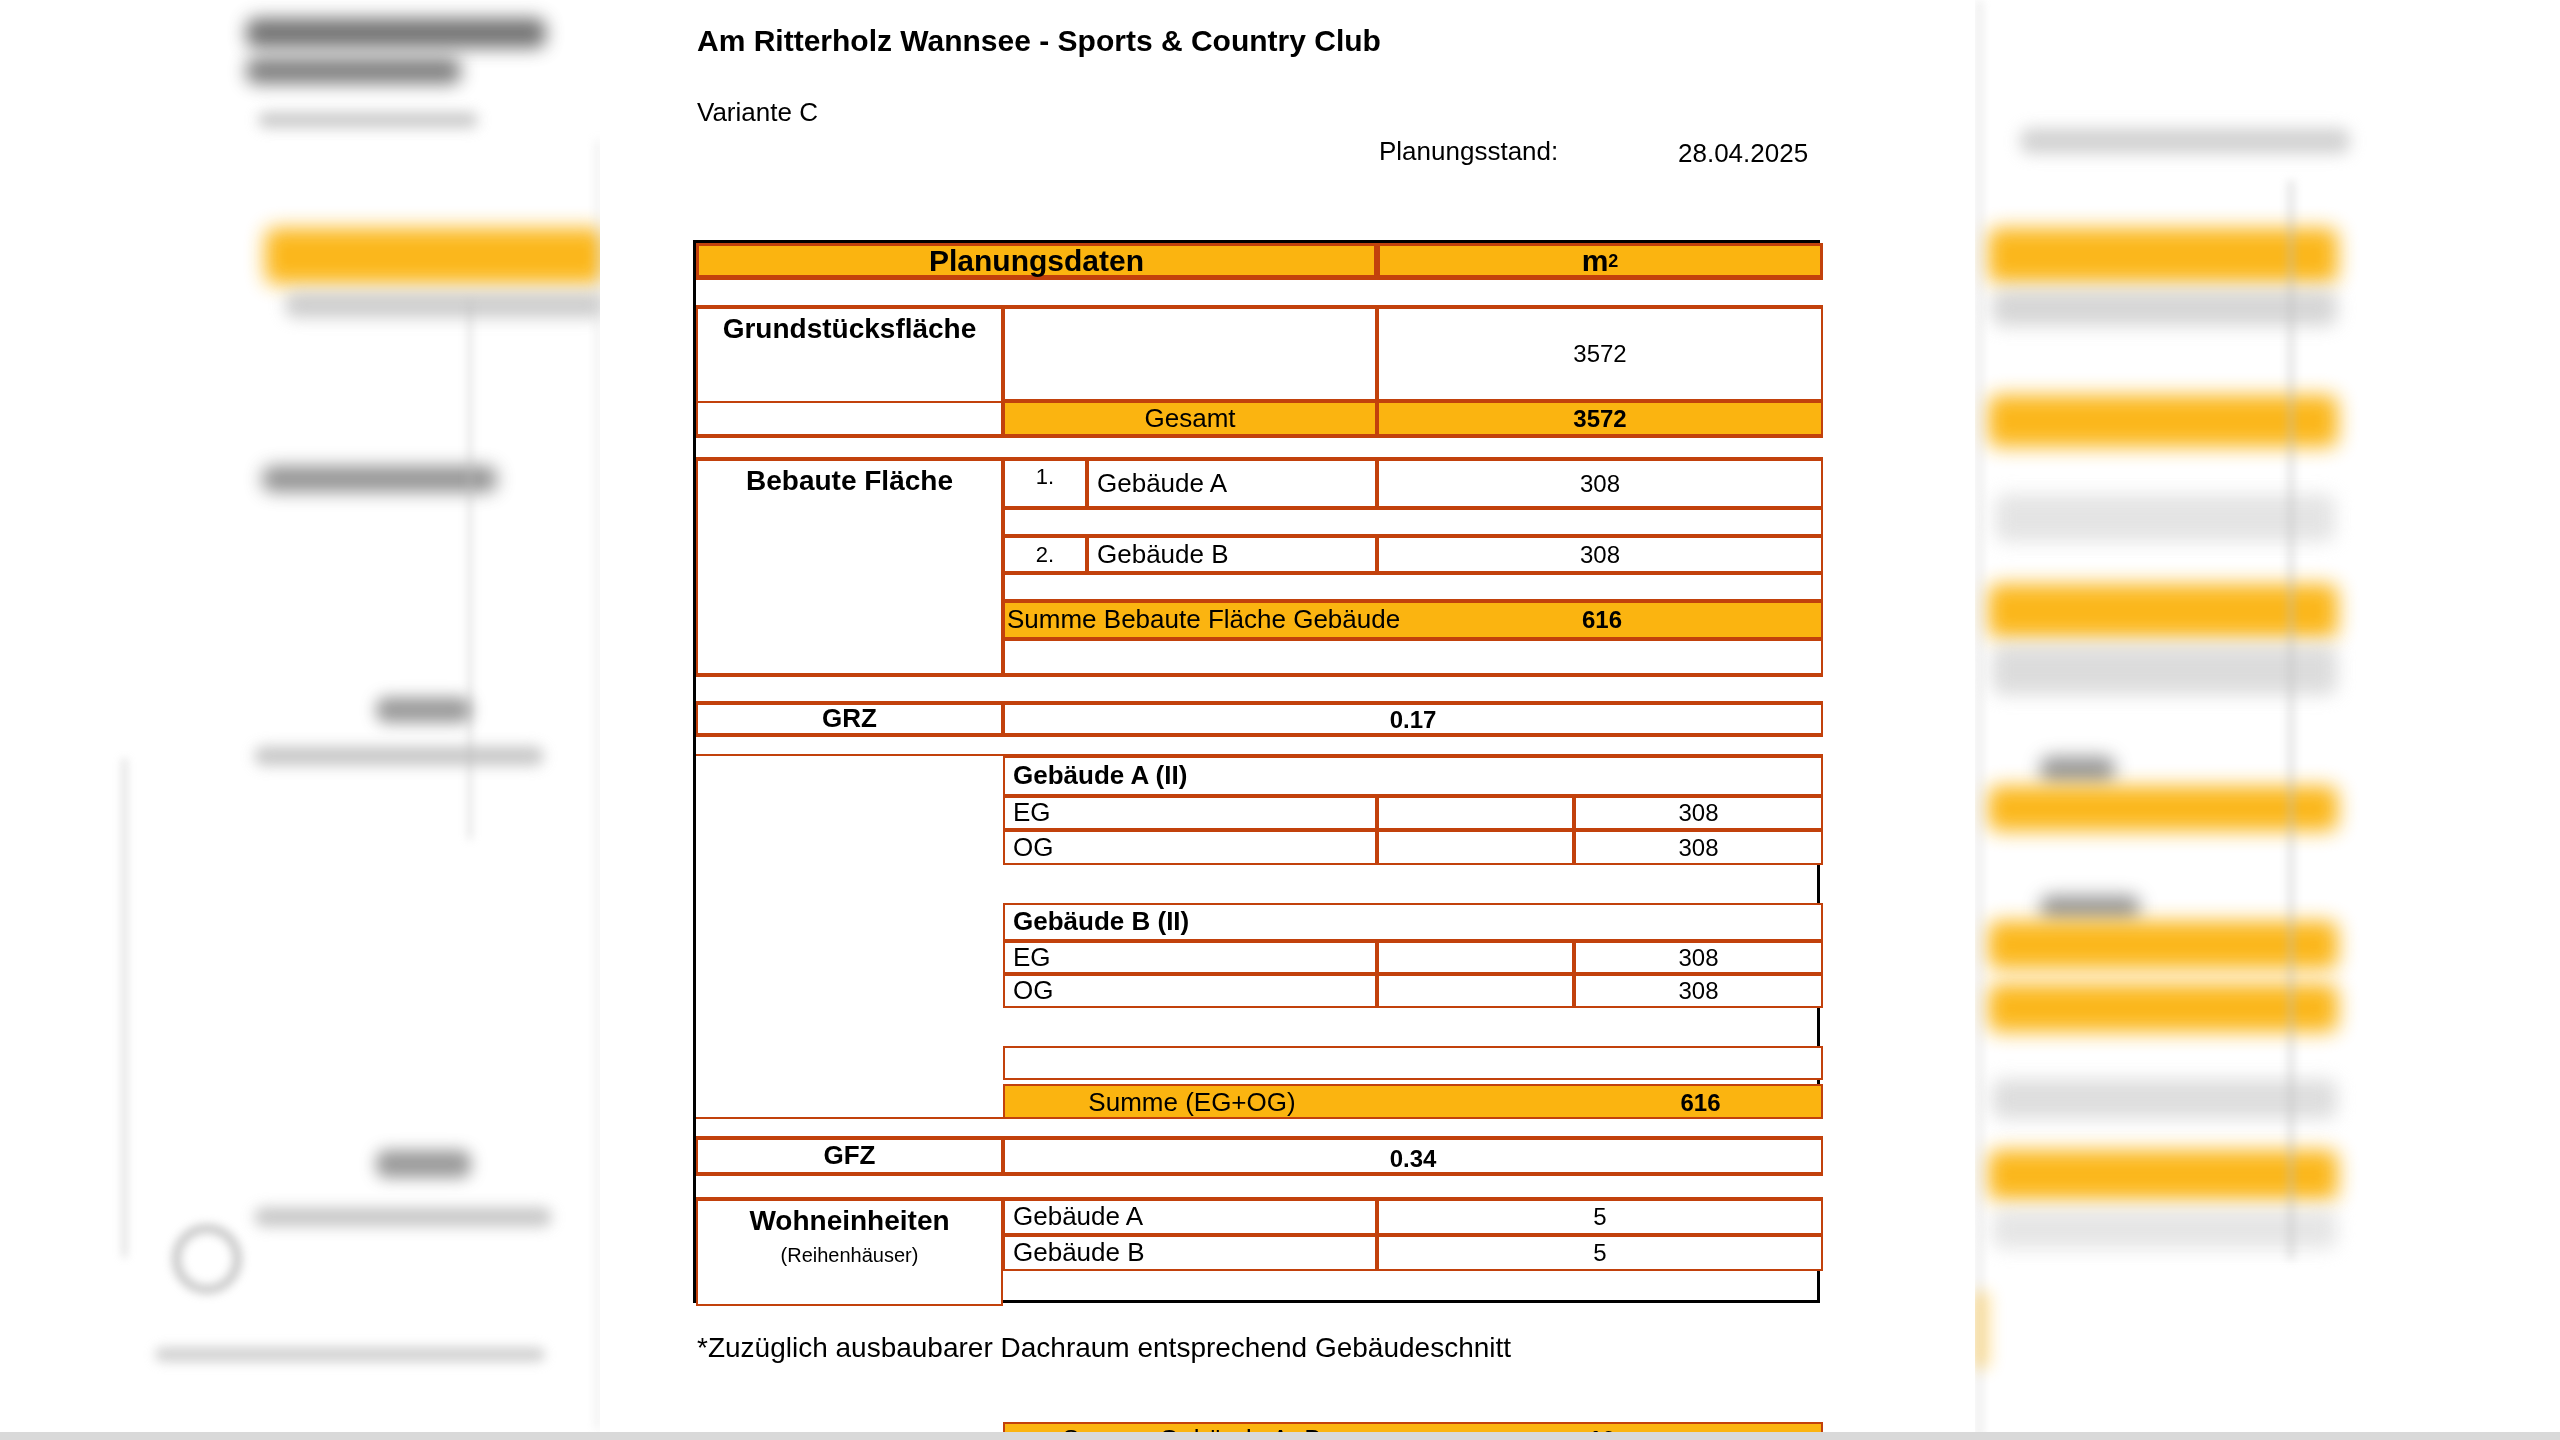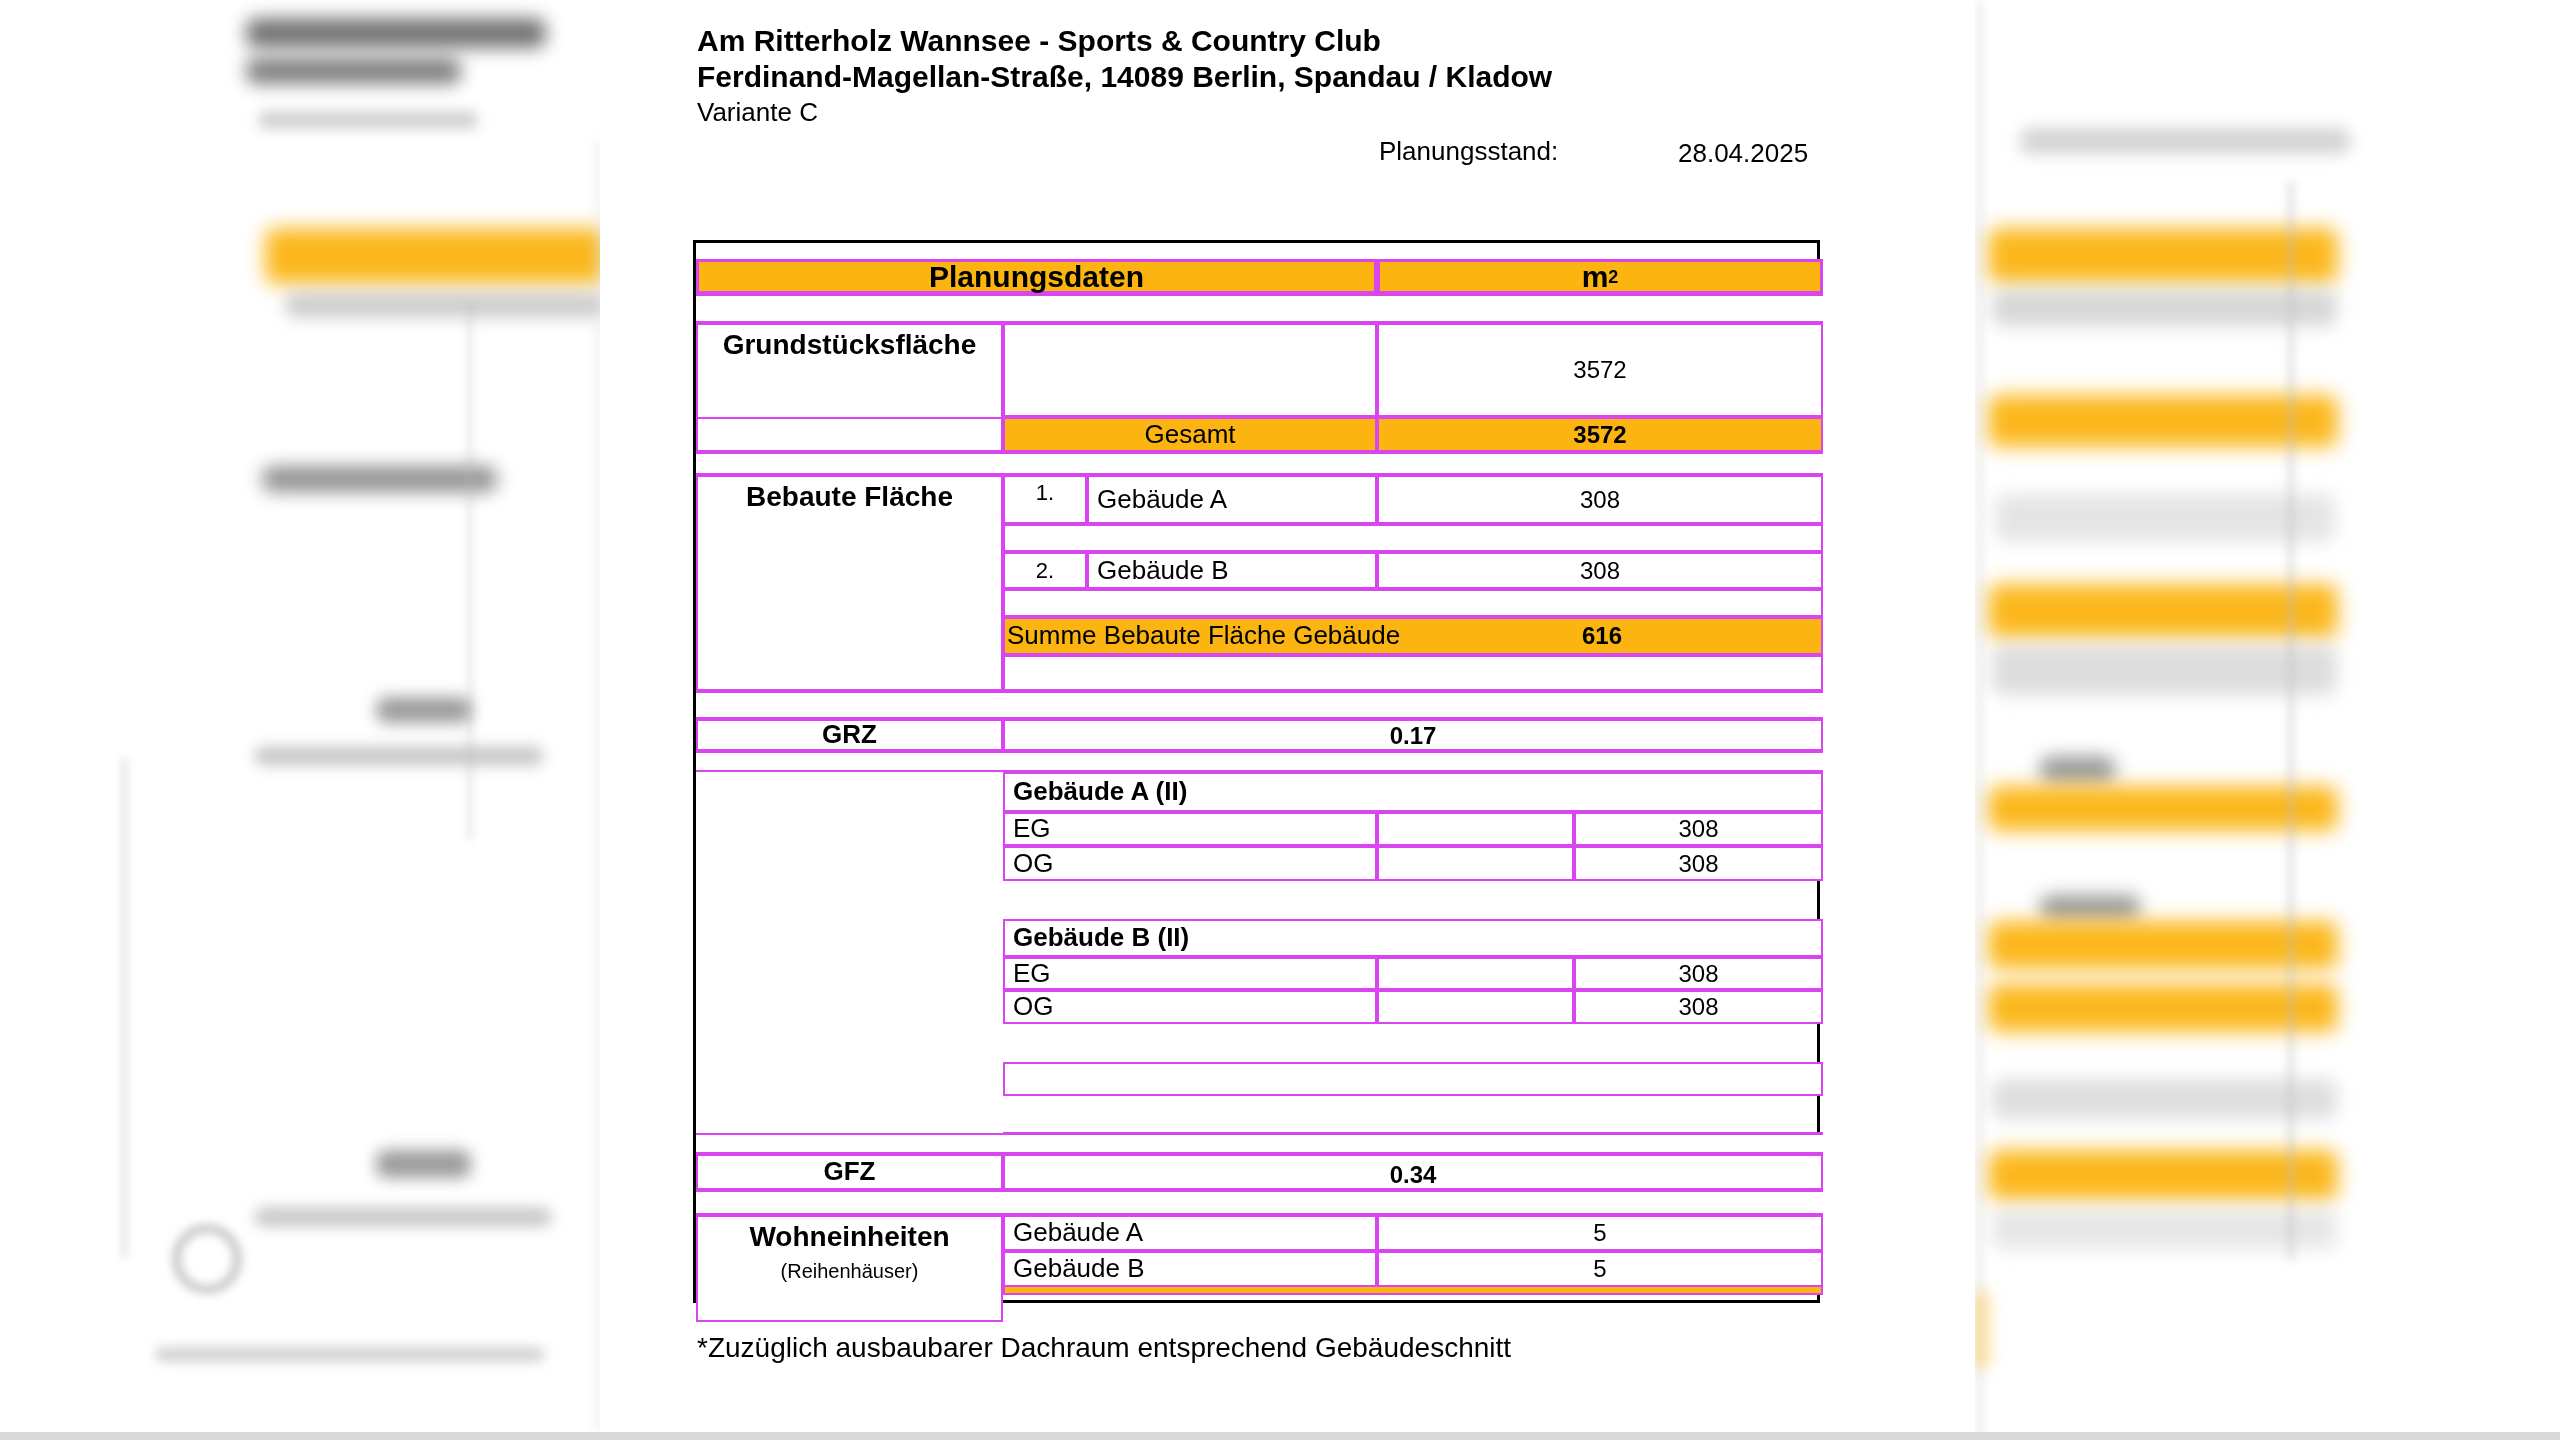--- a/index.html
+++ b/index.html
@@ -8,22 +8,22 @@
   
   .blob{position:absolute;border-radius:10px;pointer-events:none;}
   
   .doc{position:absolute;left:600px;top:0;width:1375px;height:1440px;background:#fff;}
   .hline{position:absolute;white-space:nowrap;}
   .t-bold{font-weight:bold;font-size:30px;}
   .t-reg{font-weight:normal;font-size:26px;}
   
   .tbl{position:absolute;left:693px;top:240px;width:1127px;height:1063px;
        box-sizing:border-box;border:3px solid #000;background:#fff;}
-  .c{position:absolute;box-sizing:border-box;border:2px solid #d946ef;background:#fff;
-     display:flex;align-items:center;justify-content:center;font-size:26px;line-height:1.05;margin-top:16px;}
+  .c{position:absolute;box-sizing:border-box;border:2px solid #c2410c;background:#fff;
+     display:flex;align-items:center;justify-content:center;font-size:26px;line-height:1.05;}
   .or{background:var(--accent,#FBB410);}
   .hd{border-width:3px;background:var(--accent,#FBB410);font-weight:bold;font-size:30px;}
   .sp{border-left:none;border-right:none;background:#fff;}
   .top{flex-direction:column;justify-content:flex-start;align-items:center;padding-top:5px;}
   .left{justify-content:flex-start;padding-left:8px;}
   .bot{align-items:flex-end;padding-bottom:1px;}
   .b{font-weight:bold;}
   .num{font-size:24px;}
   .small{font-size:22px;}
   .rel{position:relative;}
@@ -69,21 +69,20 @@
   <div class="blob" style="left:1988px;top:1150px;width:350px;height:50px;background:var(--accent,#FBB410);opacity:.95;filter:blur(10px);"></div>
   <div class="blob" style="left:1992px;top:1209px;width:345px;height:40px;background:#e0e0e0;opacity:.8;filter:blur(9px);"></div>
   <div class="blob" style="left:2288px;top:180px;width:6px;height:1080px;background:#bdbdbd;opacity:.5;filter:blur(5px);"></div>
   <div class="blob" style="left:1977px;top:0;width:5px;height:1440px;background:#cfcfcf;opacity:.55;filter:blur(5px);"></div>
   <div class="blob" style="left:1972px;top:1290px;width:18px;height:80px;background:var(--accent,#FBB410);opacity:.4;filter:blur(8px);"></div>
 </div>
 
 <div class="doc">
 
   <div class="hline t-bold" style="left:97px;top:24px;">Am Ritterholz Wannsee - Sports &amp; Country Club</div>
-  <div class="hline t-bold" style="left:97px;top:60px;">Ferdinand-Magellan-Straße, 14089 Berlin, Spandau / Kladow</div>
   <div class="hline t-reg" style="left:97px;top:97px;">Variante C</div>
   <div class="hline t-reg" style="left:779px;top:136px;">Planungsstand:</div>
   <div class="hline t-reg" style="left:1078px;top:138px;">28.04.2025</div>
 
   <div class="hline" style="left:97px;top:1332px;font-size:28px;">*Zuzüglich ausbaubarer Dachraum entsprechend Gebäudeschnitt</div>
 </div>
 
 <div class="tbl">
 
   <div class="c hd" style="left:0;top:0;width:681px;height:35px;">Planungsdaten</div>

